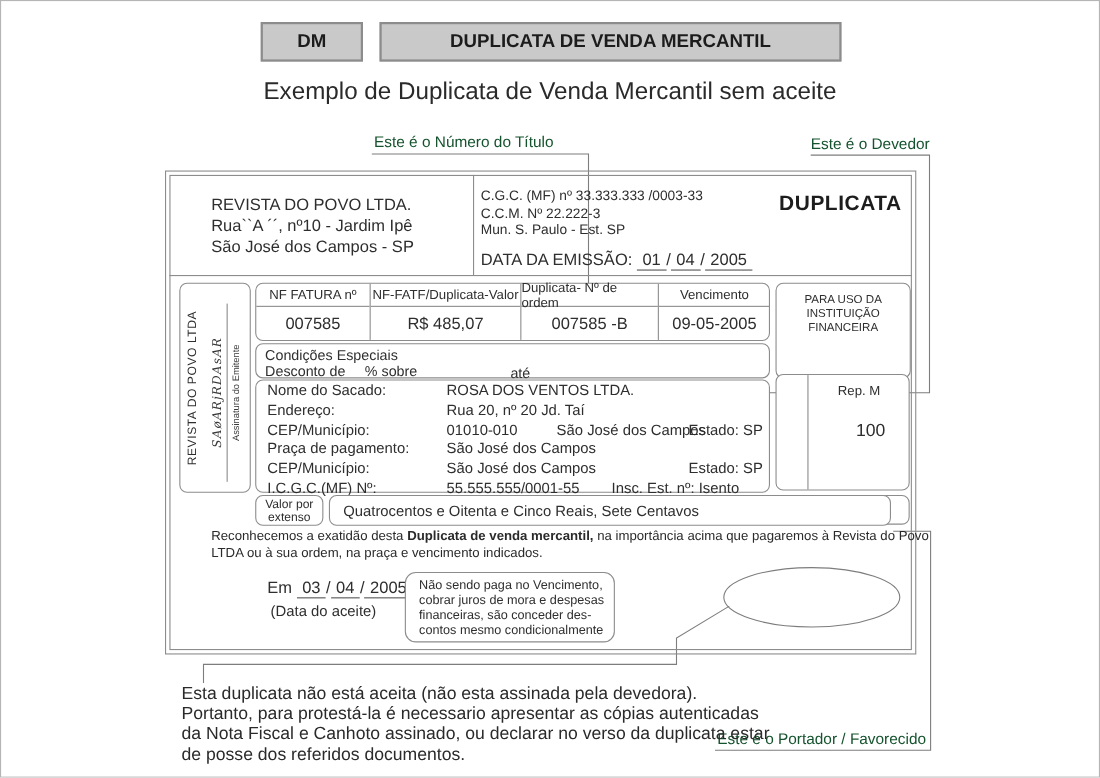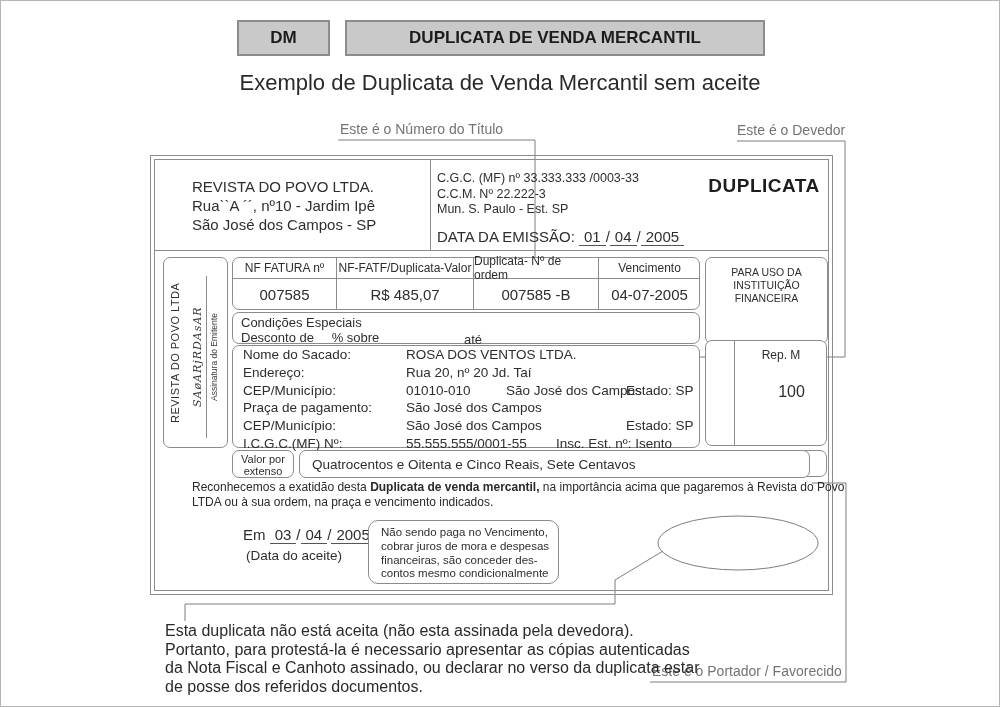--- a/index.html
+++ b/index.html
@@ -8,21 +8,21 @@
     position:relative; background:#ffffff; overflow:hidden;
     font-family:"Liberation Sans","DejaVu Sans",sans-serif; color:#2e2e2e;
   }
   .abs { position:absolute; }
   .page-border { inset:0; border:1px solid #b5b5b5; }
   
   .hdr-box { background:#c9c9c9; border:2px solid #8c8c8c; display:flex; align-items:center; justify-content:center;
              font-weight:bold; font-size:17px; color:#1c1c1c; }
   .subtitle { left:0; top:70px; width:1000px; text-align:center; font-size:22px; color:#2a2a2a; }
   
-  .callout { font-size:14px; color:#737373; white-space:nowrap; }
+  .callout { font-size:14px; color:#14532d; white-space:nowrap; }
   
   svg.lines { left:0; top:0; width:1000px; height:707px; pointer-events:none; }
   svg.lines path, svg.lines ellipse { fill:none; stroke:#7d7d7d; stroke-width:1; }
   
   .form-outer { left:150px; top:155px; width:683px; height:440px; border:1px solid #8c8c8c; }
   .form-inner { left:154px; top:159px; width:675px; height:432px; border:1px solid #8c8c8c; }
   .vline { width:1px; background:#8c8c8c; }
   .hline { height:1px; background:#8c8c8c; }
   
   .emitente { left:192px; top:177px; font-size:15px; line-height:19px; }
@@ -137,21 +137,21 @@
   <div class="fcol" style="width:137px;">
     <div class="fhead">NF-FATF/Duplicata-Valor</div>
     <div class="fval">R$ 485,07</div>
   </div>
   <div class="fcol" style="width:125px;">
     <div class="fhead">Duplicata- Nº de ordem</div>
     <div class="fval">007585 -B</div>
   </div>
   <div class="fcol" style="width:102px;">
     <div class="fhead">Vencimento</div>
-    <div class="fval">04-07-2005</div>
+    <div class="fval">09-05-2005</div>
   </div>
 </div>
 
 <div class="abs rbox banco">
   <div>PARA USO DA</div>
   <div>INSTITUIÇÃO FINANCEIRA</div>
 </div>
 <div class="abs rbox repbox">
   <div class="abs vline rep-div"></div>
   <div class="abs rep-label">Rep. M</div>

